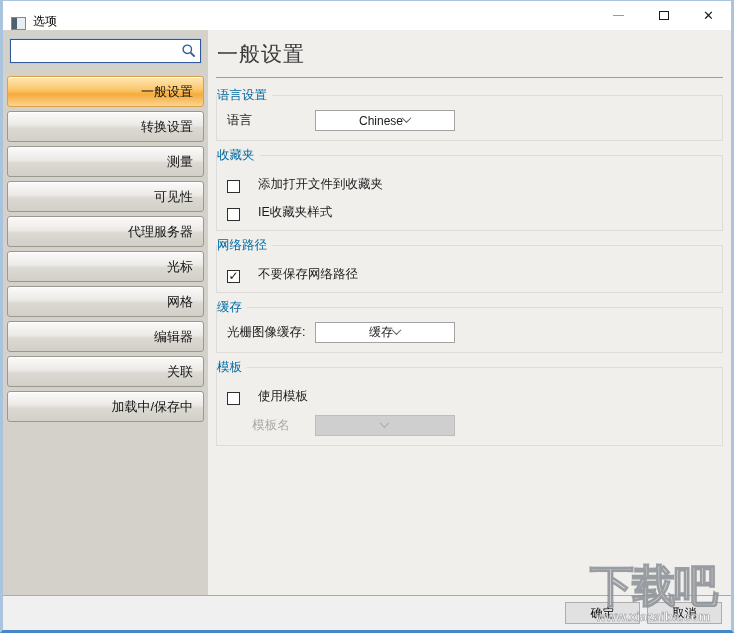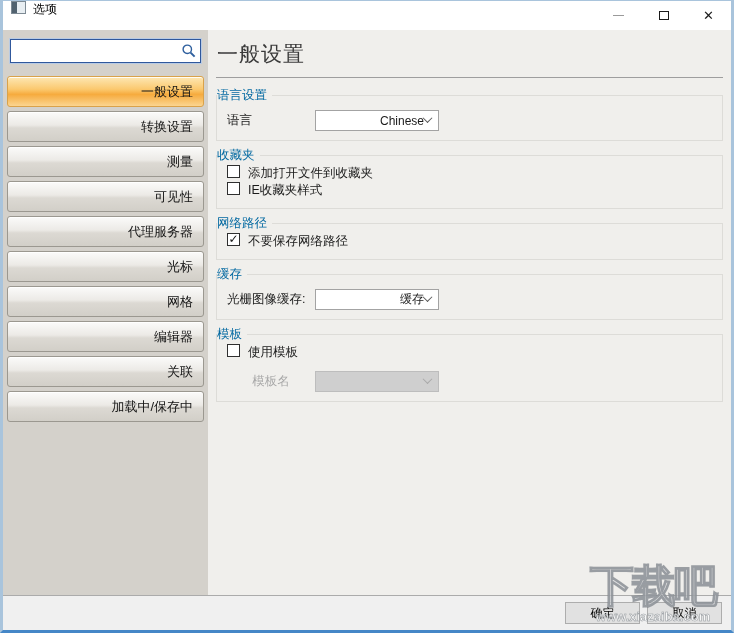--- a/index.html
+++ b/index.html
@@ -7,21 +7,21 @@
   body { font-family:"Liberation Sans","DejaVu Sans",sans-serif; }
 
   .window{
     width:734px; height:633px; background:#fff; position:relative;
     border-left:3px solid #a9c4dc; border-right:3px solid #a9c4dc;
     border-top:1px solid #a9c4dc; border-bottom:3px solid #4587c7;
     display:flex; flex-direction:column; overflow:hidden;
   }
 
   
-  .titlebar{ height:29px; background:#ffffff; display:flex; align-items:flex-start; flex:0 0 auto; }
+  .titlebar{ height:29px; background:#ffffff; display:flex; align-items:flex-end; flex:0 0 auto; }
   .app-icon{ width:15px; height:13px; margin-left:8px; border:1px solid #7d8a94;
     background:linear-gradient(90deg,#51626f 0 38%,#e8eef2 38% 100%); }
   .title{ font-size:12px; color:#000; margin-left:7px; }
   .win-controls{ margin-left:auto; display:flex; height:100%; }
   .wc{ width:45px; height:100%; display:flex; align-items:center; justify-content:center; cursor:default; }
   .min-glyph{ width:11px; border-top:1px solid #9a9a9a; }
   .max-glyph{ width:10px; height:9px; border:1px solid #1a1a1a; }
   .close-glyph{ font-size:13px; color:#1a1a1a; line-height:1; }
 
   
@@ -45,29 +45,29 @@
   
   .content{ flex:1; background:#f0efec; padding:6px 8px 0 8px; overflow:hidden; }
   .page-title{ font-size:21px; font-weight:300; color:#3a3a3a; letter-spacing:1px; margin:4px 0 9px 1px; }
   .title-rule{ border:none; border-top:1px solid #9e9e9e; margin:0 0 9px 0; }
 
   fieldset{ border:1px solid #dddcd8; margin:0 0 6px 0; padding:1px 10px 9px 10px; }
   legend{ font-size:12.5px; color:#0369a1; margin-left:-10px; padding-right:5px; }
 
   .form-row{ display:flex; align-items:center; margin-top:5px; }
   .form-label{ width:88px; flex:0 0 88px; font-size:12.5px; color:#1b1b1b; }
-  .combo{ width:124px; height:21px; background:#fff; border:1px solid #a3a3a3; display:flex;
-    align-items:center; justify-content:flex-end; padding:0 7px 0 6px; font-size:12px; color:#1b1b1b; }
+  .combo{ width:140px; height:21px; background:#fff; border:1px solid #a3a3a3; display:flex;
+    align-items:center; justify-content:center; padding:0 7px 0 6px; font-size:12px; color:#1b1b1b; }
   .chev{ width:7px; height:7px; border-right:1px solid #5a5a5a; border-bottom:1px solid #5a5a5a;
     transform:rotate(45deg) translate(-1px,-1px); margin-top:-3px; }
   .form-row.disabled .form-label{ color:#a8a8a8;text-align:center; }
   .form-row.disabled .combo{ background:#cfcfcf; border-color:#bdbdbd; color:#8f8f8f; }
   .form-row.disabled .chev{ border-color:#a9a9a9; }
 
-  .cb-row{ display:flex; align-items:flex-start; gap:8px; font-size:12.5px; color:#1b1b1b; }
+  .cb-row{ display:flex; align-items:flex-end; gap:18px; margin-top:11px; font-size:12.5px; color:#1b1b1b; }
   .cb{ width:13px; height:13px; flex:0 0 13px; background:#fff; border:1px solid #2f2f2f;
     display:flex; align-items:center; justify-content:center; }
   .mark{ display:none; font-size:12px; line-height:1; margin-top:-1px; color:#111; }
   .cb.checked .mark{ display:block; }
 
   
   .footer{ flex:0 0 35px; background:#f0f0f0; border-top:1px solid #ababab; display:flex;
     align-items:center; justify-content:flex-end; gap:7px; padding:0 9px; }
   .btn{ width:75px; height:22px; background:#e1e1e1; border:1px solid #adadad; font-size:12px;
     color:#000; font-family:inherit; cursor:default; }

